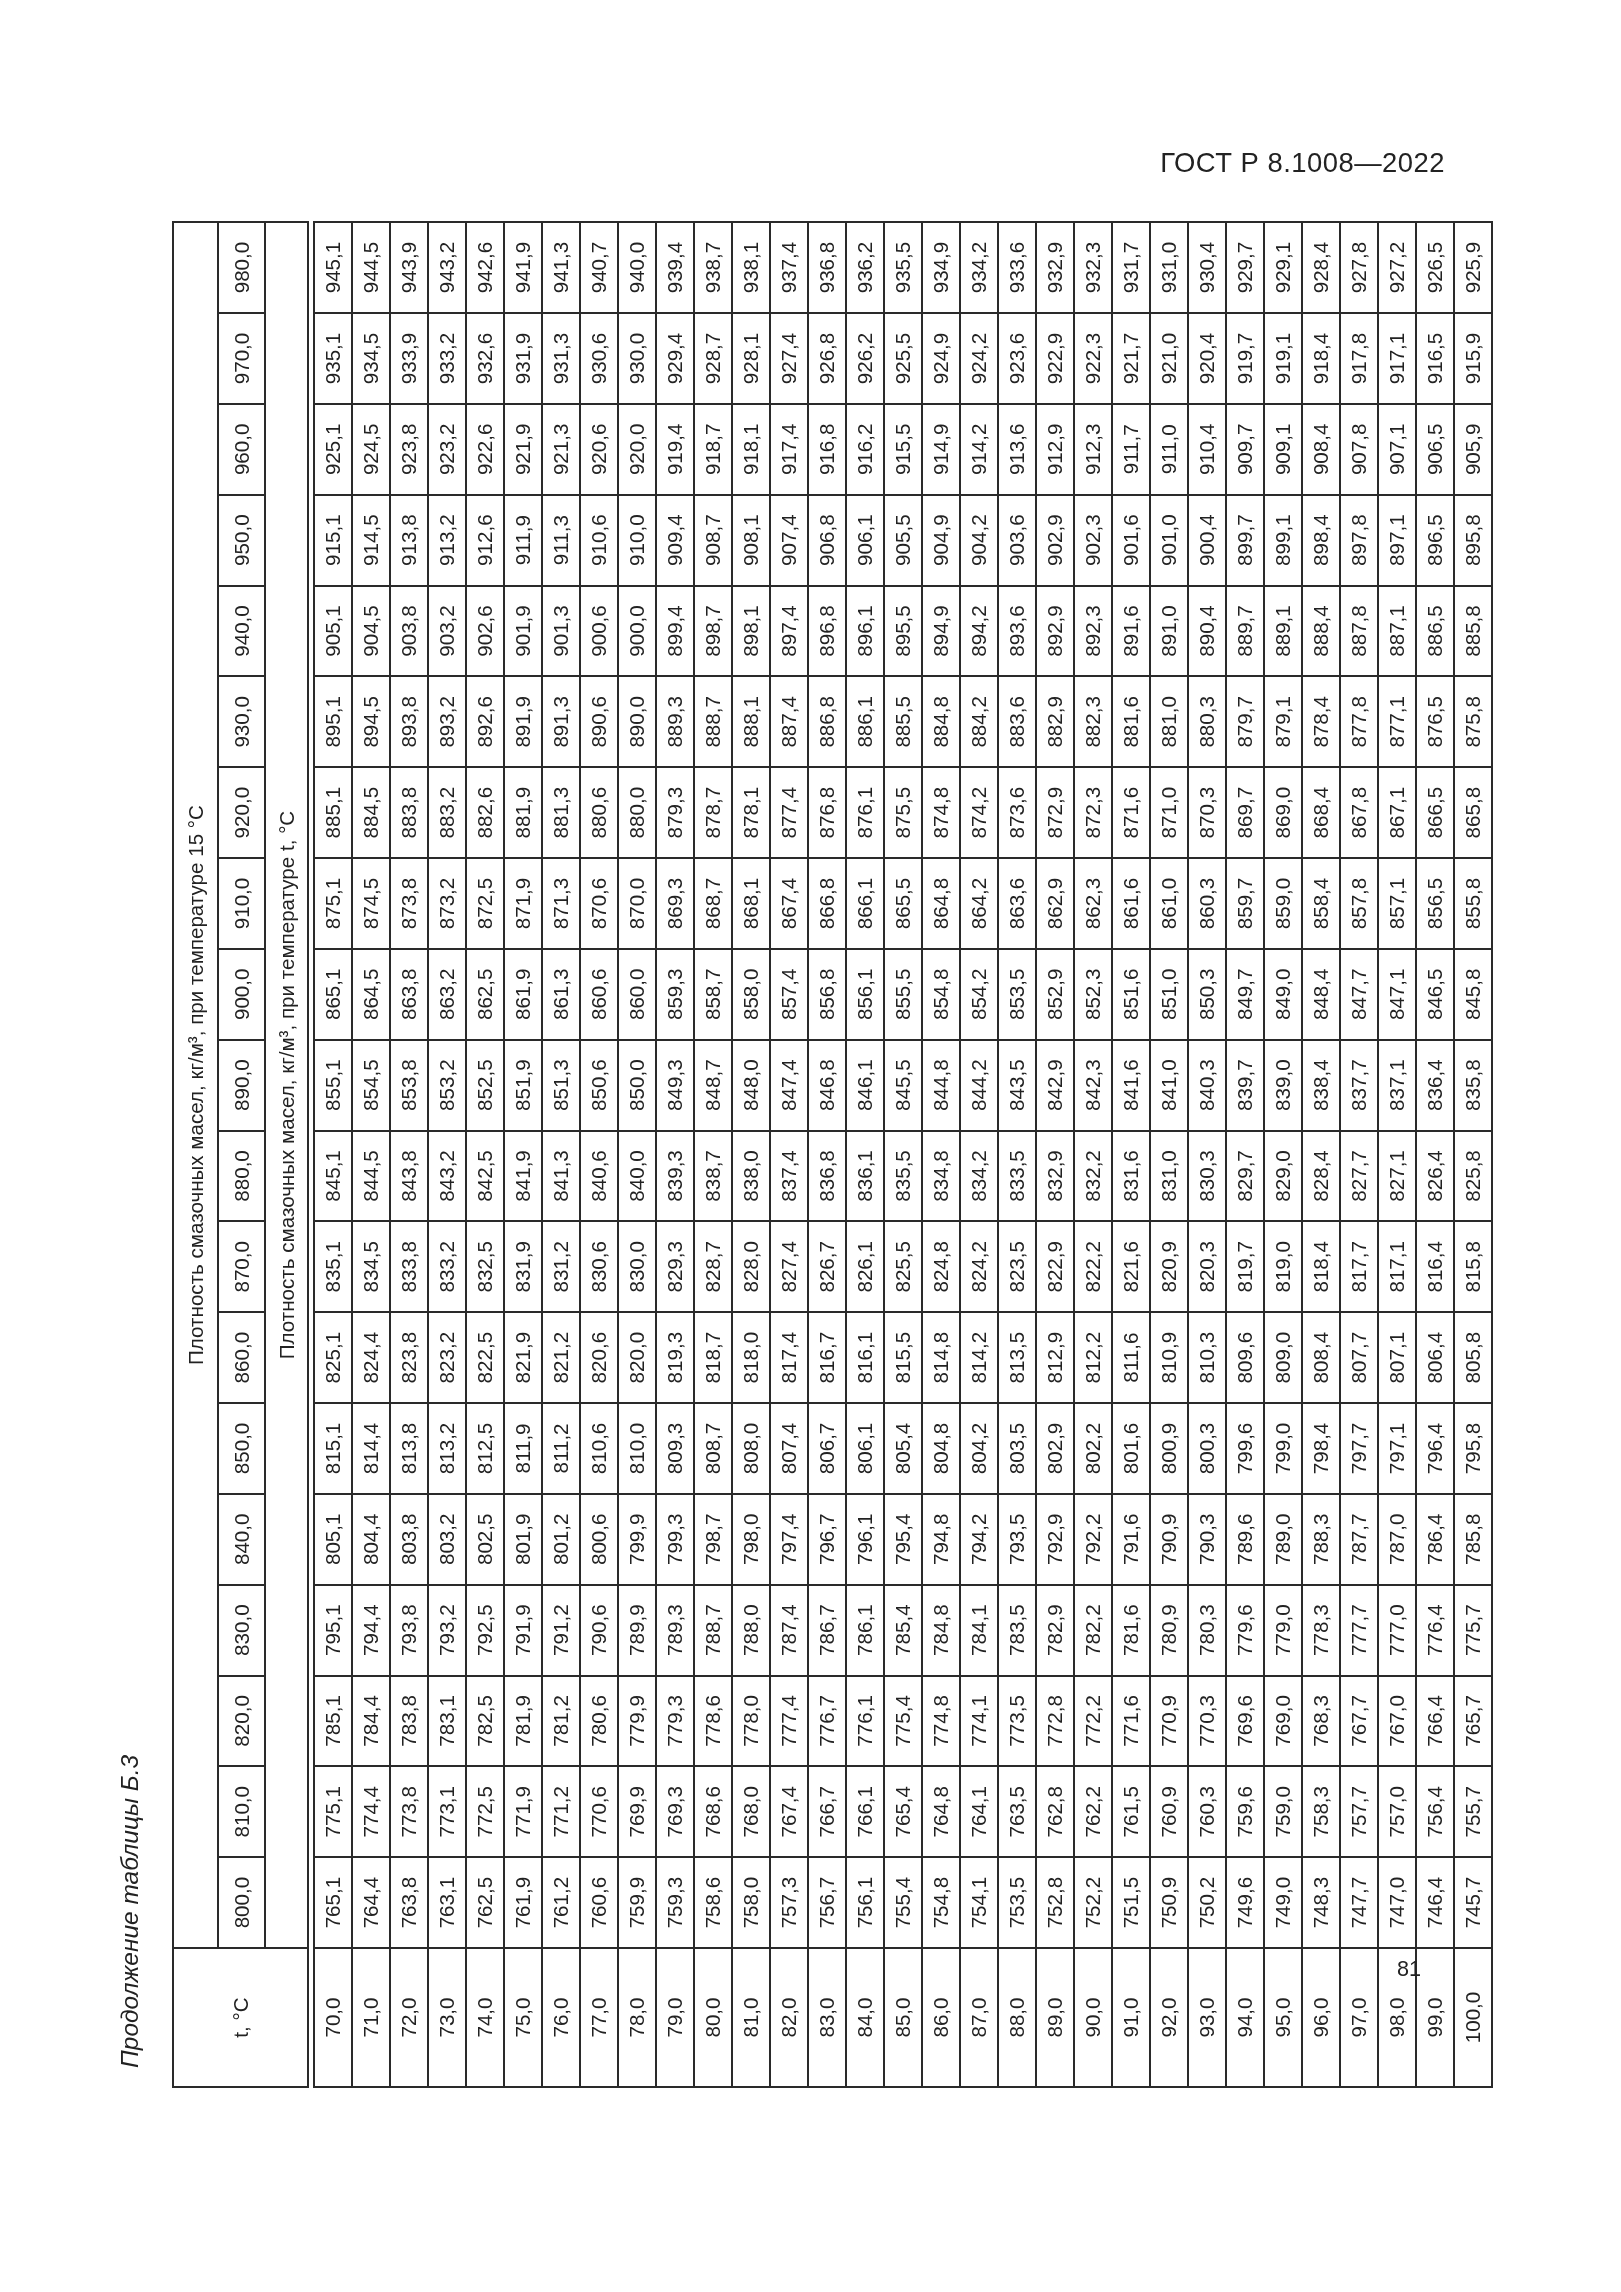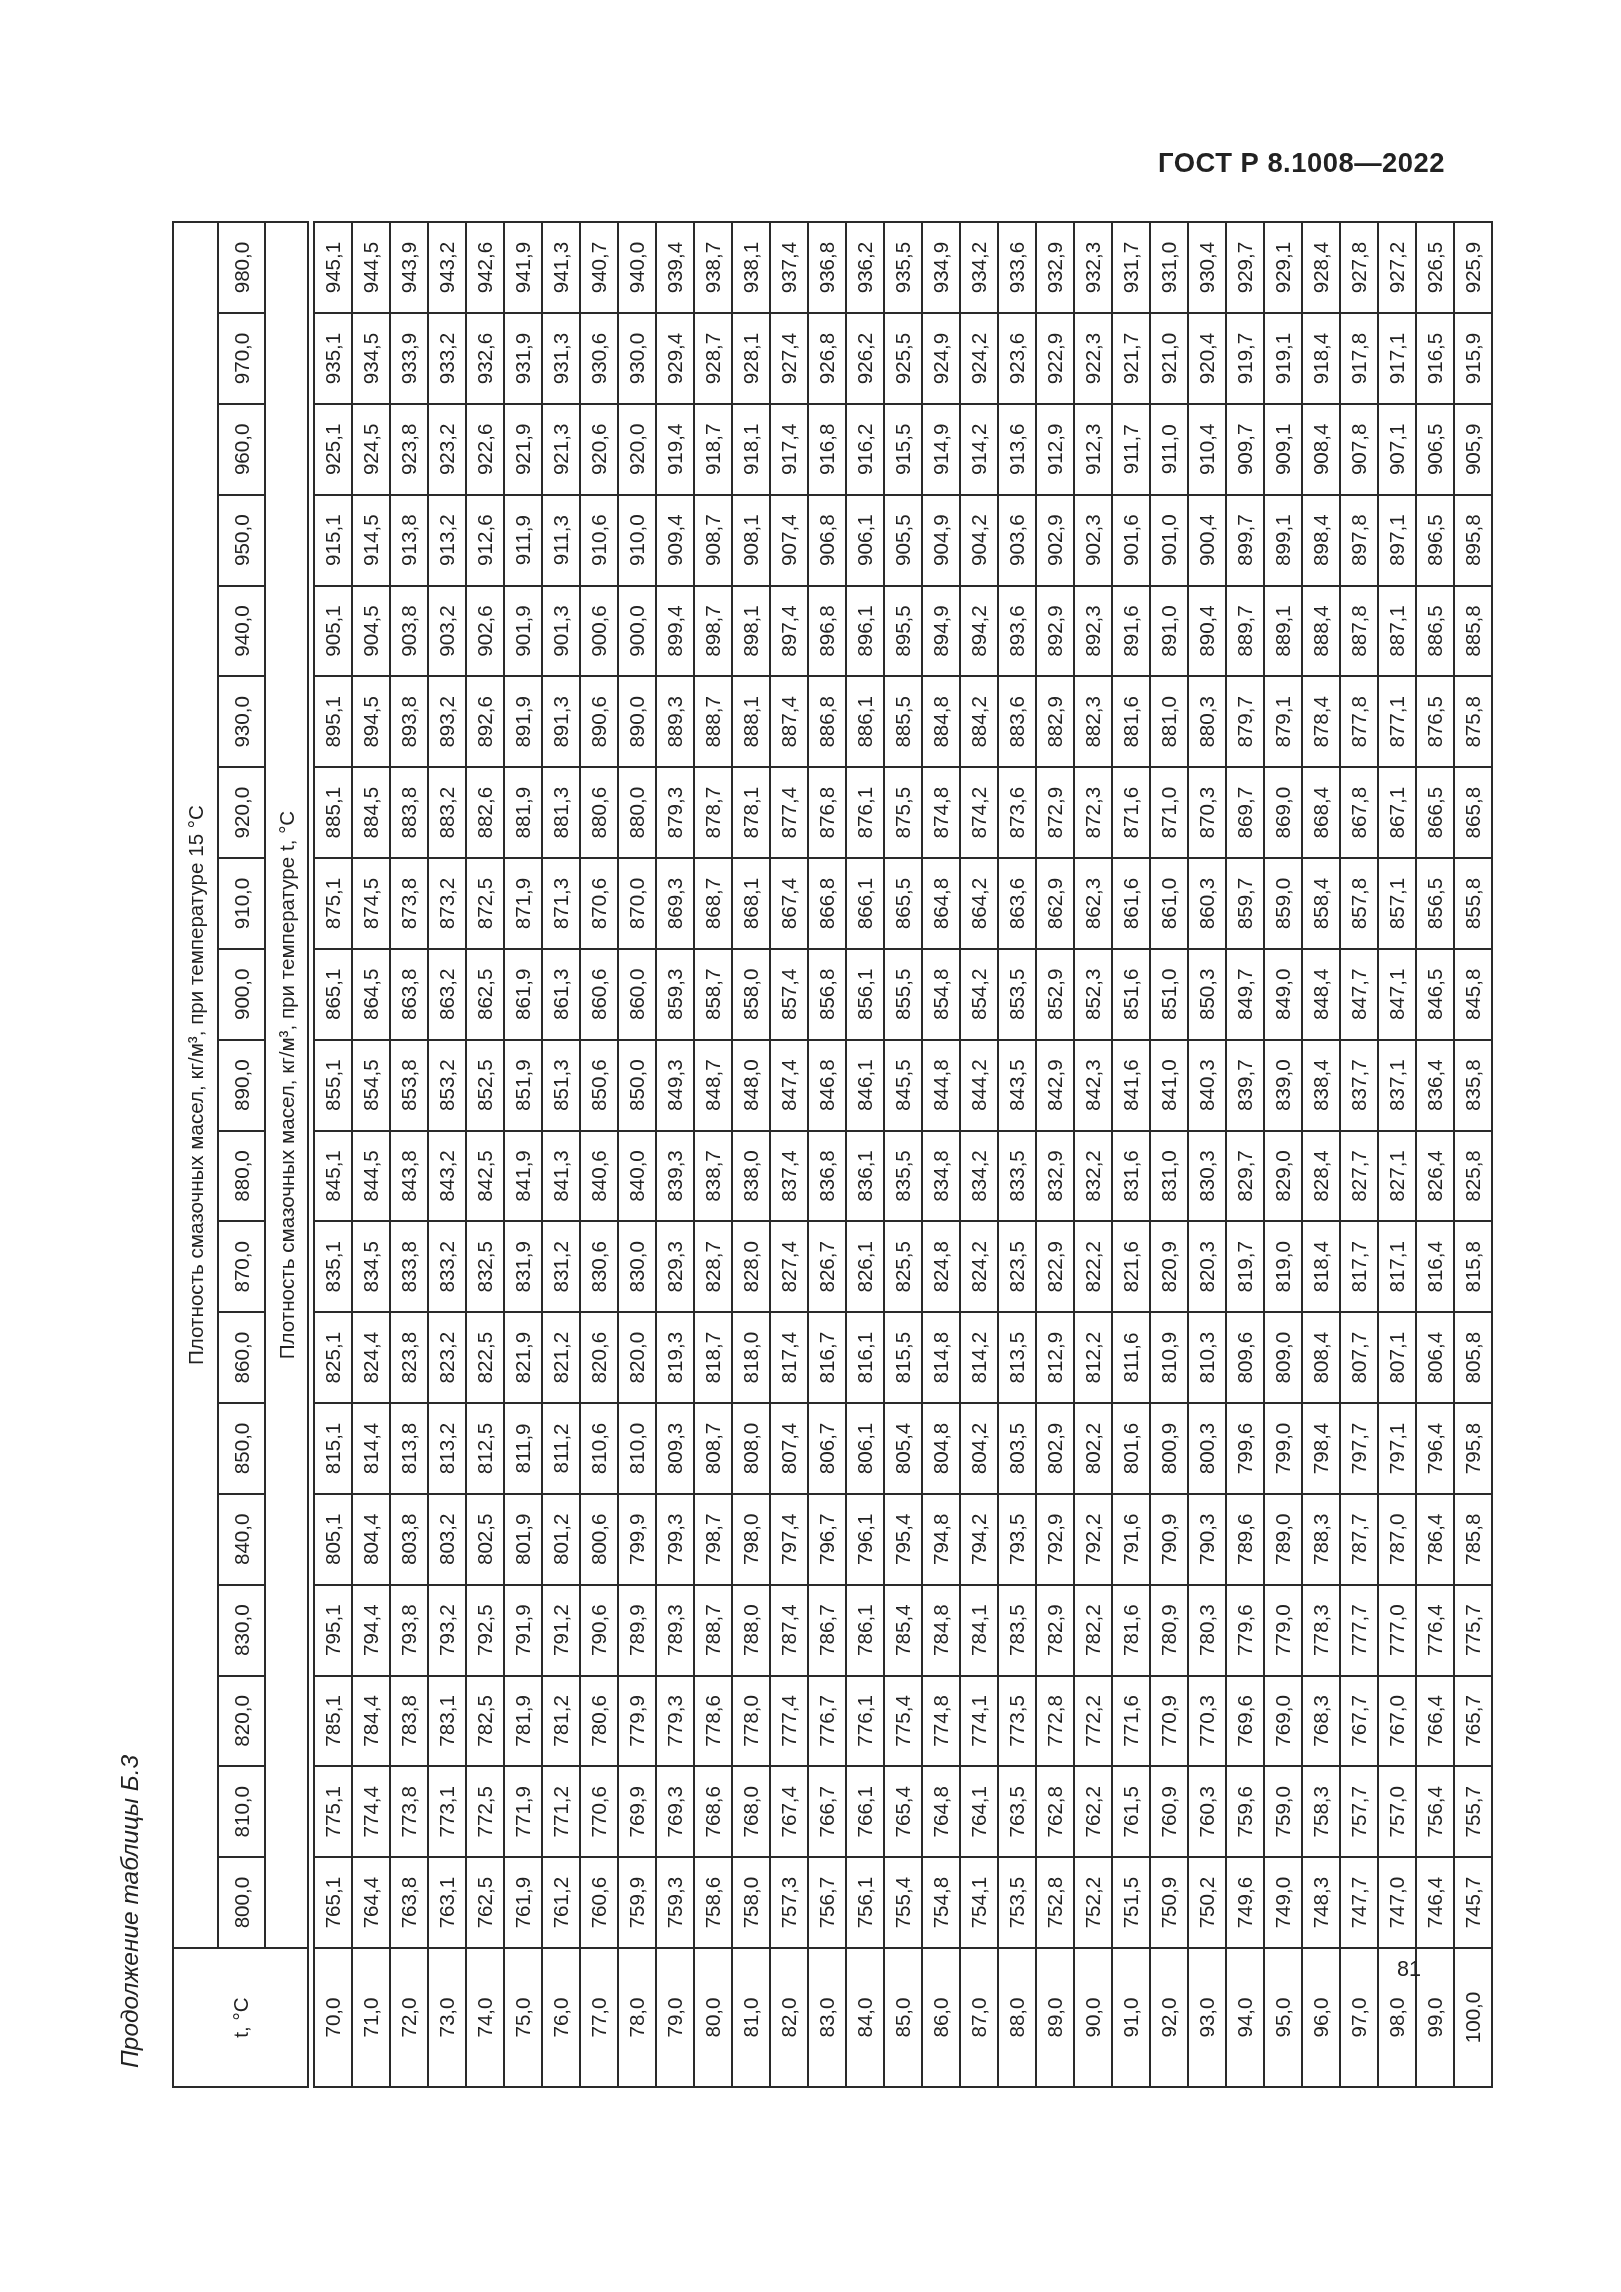--- a/index.html
+++ b/index.html
@@ -1,18 +1,18 @@
 <!DOCTYPE html>
 <html><head>
 <meta charset="utf-8">
 <style>
   html, body { margin:0; padding:0; background:#ffffff; }
   body { width:1621px; height:2293px; position:relative; overflow:hidden;
          font-family:"Liberation Sans", sans-serif; color:#222; }
-  .doc-header { position:absolute; top:147px; right:176px; font-weight:bold; font-size:27.4px; letter-spacing:0.5px; }
+  .doc-header { position:absolute; top:147px; right:176px; font-weight:normal; font-size:27.4px; letter-spacing:0.5px; }
   .page-number { position:absolute; top:1956px; left:1397px; font-size:21.6px; }
   .caption { position:absolute; left:116px; top:2068px; transform-origin:0 0; transform:rotate(-90deg);
              font-style:italic; font-size:24.5px; white-space:nowrap; }
   .table-wrap { position:absolute; left:172px; top:2088px; width:1867px; height:1274px;
                 transform-origin:0 0; transform:rotate(-90deg); }
   table { border-collapse:collapse; width:1867px; height:1274px; table-layout:fixed; }
   td, th { border:2px solid #2a2a2a; font-weight:normal; text-align:center; font-size:20.6px; padding:0; }
   th.t-head { width:137px; }
   .hdr1 { height:45px; }
   .hdr2 { height:47px; }

